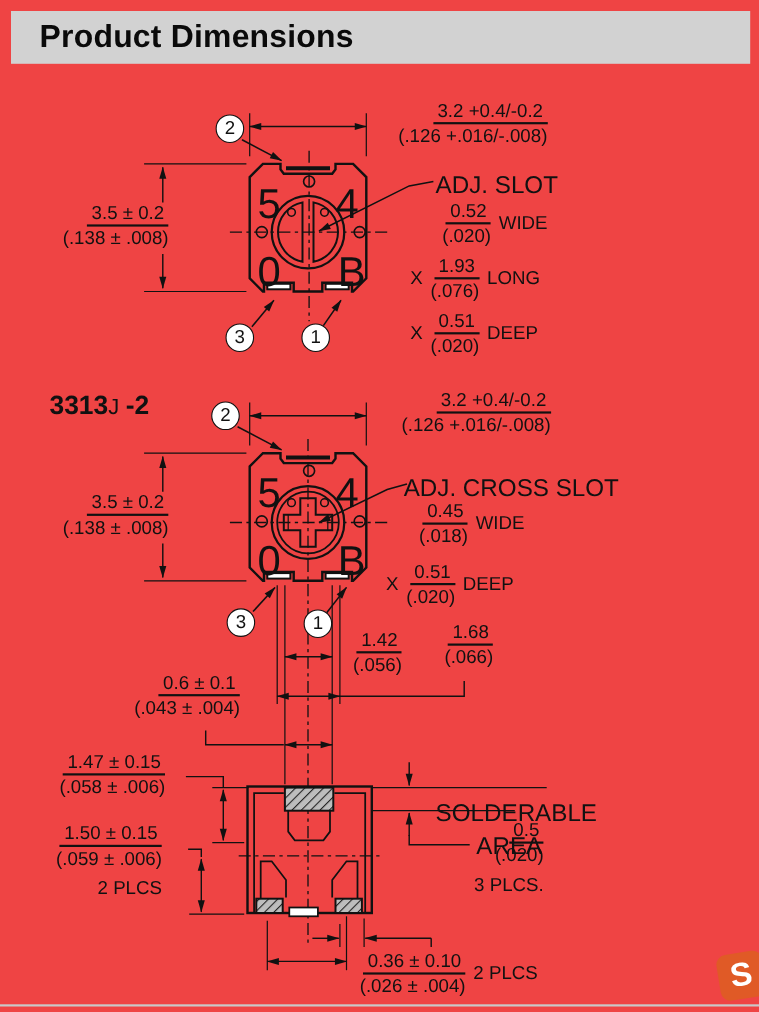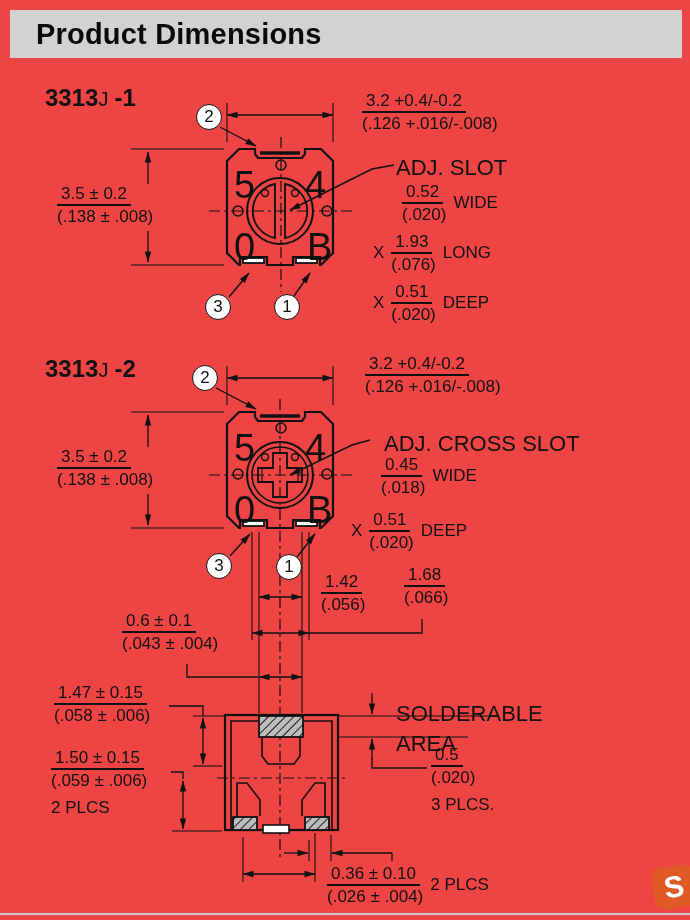--- a/index.html
+++ b/index.html
@@ -8,26 +8,26 @@
   
   .header{position:absolute;left:10px;top:10px;right:8px;height:48px;background:#d2d2d2;}
   .header h1{margin:0;padding:0 0 0 26px;font-size:29px;line-height:48px;font-weight:700;color:#0a0a0a;letter-spacing:0.2px;}
   
   .model{position:absolute;font-weight:700;font-size:24px;white-space:nowrap;}
   .model .mj{font-weight:400;font-size:20px;}
   .model .msp{margin-left:6px;}
   
   .t{position:absolute;font-size:22px;white-space:nowrap;}
   .dim{position:absolute;display:flex;align-items:center;gap:7px;font-size:17px;white-space:nowrap;}
-  .frac{display:inline-flex;flex-direction:column;align-items:flex-start;line-height:1.12;}
+  .frac{display:inline-flex;flex-direction:column;align-items:flex-end;line-height:1.12;}
   .num{border-bottom:2px solid #111;padding:0 4px 1px;}
   .den{padding-top:1px;}
   .sub{padding-top:8px;}
   .pfx,.sfx{display:inline-block;}
-  .center2{text-align:left;line-height:1.35;}
+  .center2{text-align:center;line-height:1.35;margin-top:25px;}
   
   .callout{position:absolute;width:26px;height:26px;border:1.8px solid #111;border-radius:50%;
            background:#fff;display:flex;align-items:center;justify-content:center;
            font-size:17px;box-sizing:border-box;z-index:3;}
   
   svg.art{position:absolute;left:0;top:0;z-index:1;}
   .mark{font:400 38px "Liberation Sans",sans-serif;fill:#111;stroke:none;}
   .txtlayer{z-index:2;}
   
   .footrule{position:absolute;left:0;top:913px;width:690px;height:2px;background:#c9c9c9;}
@@ -176,23 +176,20 @@
         <line x1="332" y1="853" x2="392" y2="853" marker-start="url(#arr)"></line>
         <polyline points="392,853 392,861" fill="none"></polyline>
       </g>
     </g>
   </svg>
 
   <div class="header">
     <h1>Product Dimensions</h1>
   </div>
 
-  <div class="model txtlayer" style="left:45px;top:84px;">
-    <b>3313</b><span class="mj">J</span><b class="msp">-1</b>
-  </div>
   <div class="model txtlayer" style="left:45px;top:355px;">
     <b>3313</b><span class="mj">J</span><b class="msp">-2</b>
   </div>
 
   <div class="callout" style="left:196px;top:104px;">
       <span>2</span>
     </div>
   <div class="callout" style="left:205px;top:294px;">
       <span>3</span>
     </div>
@@ -251,21 +248,21 @@
         <span class="num">3.2 +0.4/-0.2</span>
         <span class="den">(.126 +.016/-.008)</span>
       </span>
   </div>
   <div class="dim txtlayer" style="left:57px;top:447px;">
     <span class="frac">
         <span class="num">3.5 ± 0.2</span>
         <span class="den">(.138 ± .008)</span>
       </span>
   </div>
-  <div class="t txtlayer" style="left:384px;top:431px;">ADJ. CROSS SLOT</div>
+  <div class="t txtlayer" style="left:367px;top:431px;">ADJ. CROSS SLOT</div>
   <div class="dim txtlayer" style="left:381px;top:455px;">
     <span class="frac">
         <span class="num">0.45</span>
         <span class="den">(.018)</span>
       </span>
     <span class="sfx">WIDE</span>
   </div>
   <div class="dim txtlayer" style="left:351px;top:510px;">
     <span class="pfx">X</span>
     <span class="frac">

